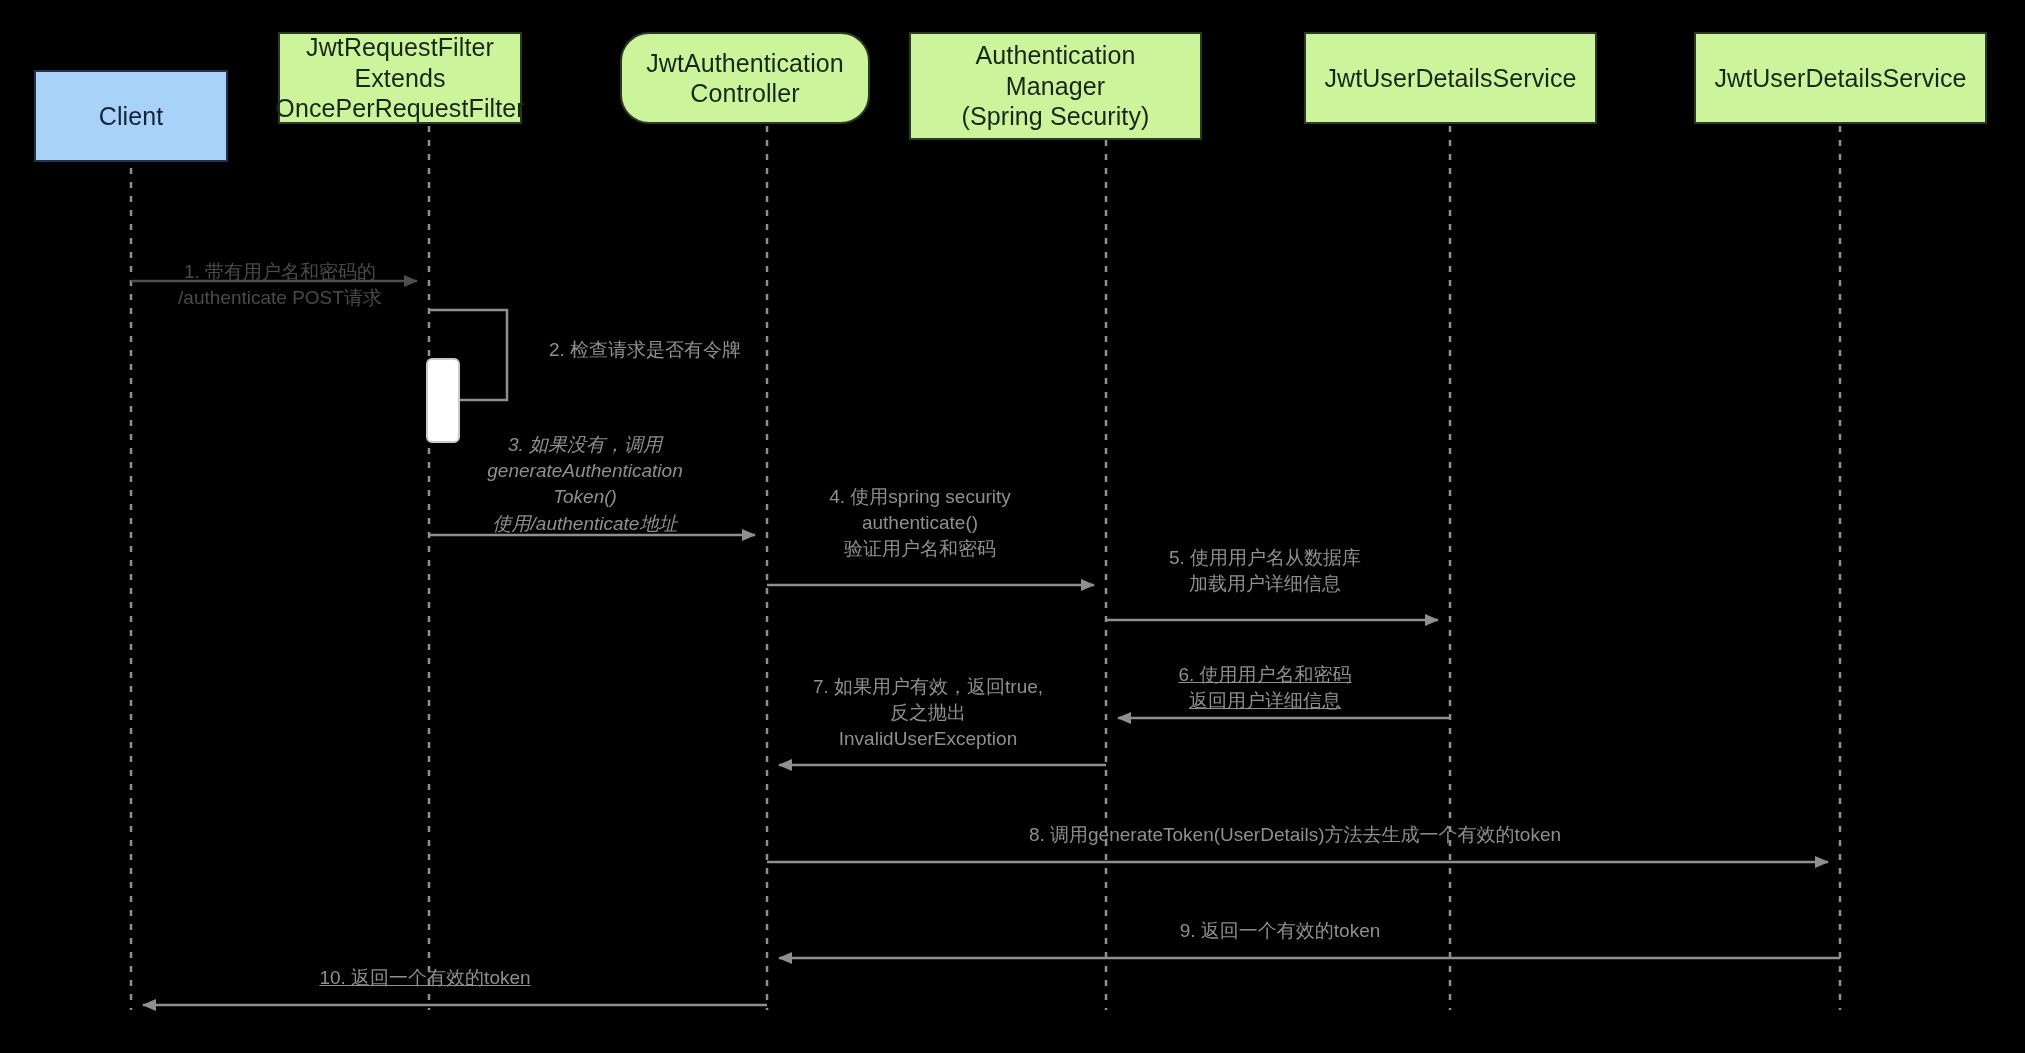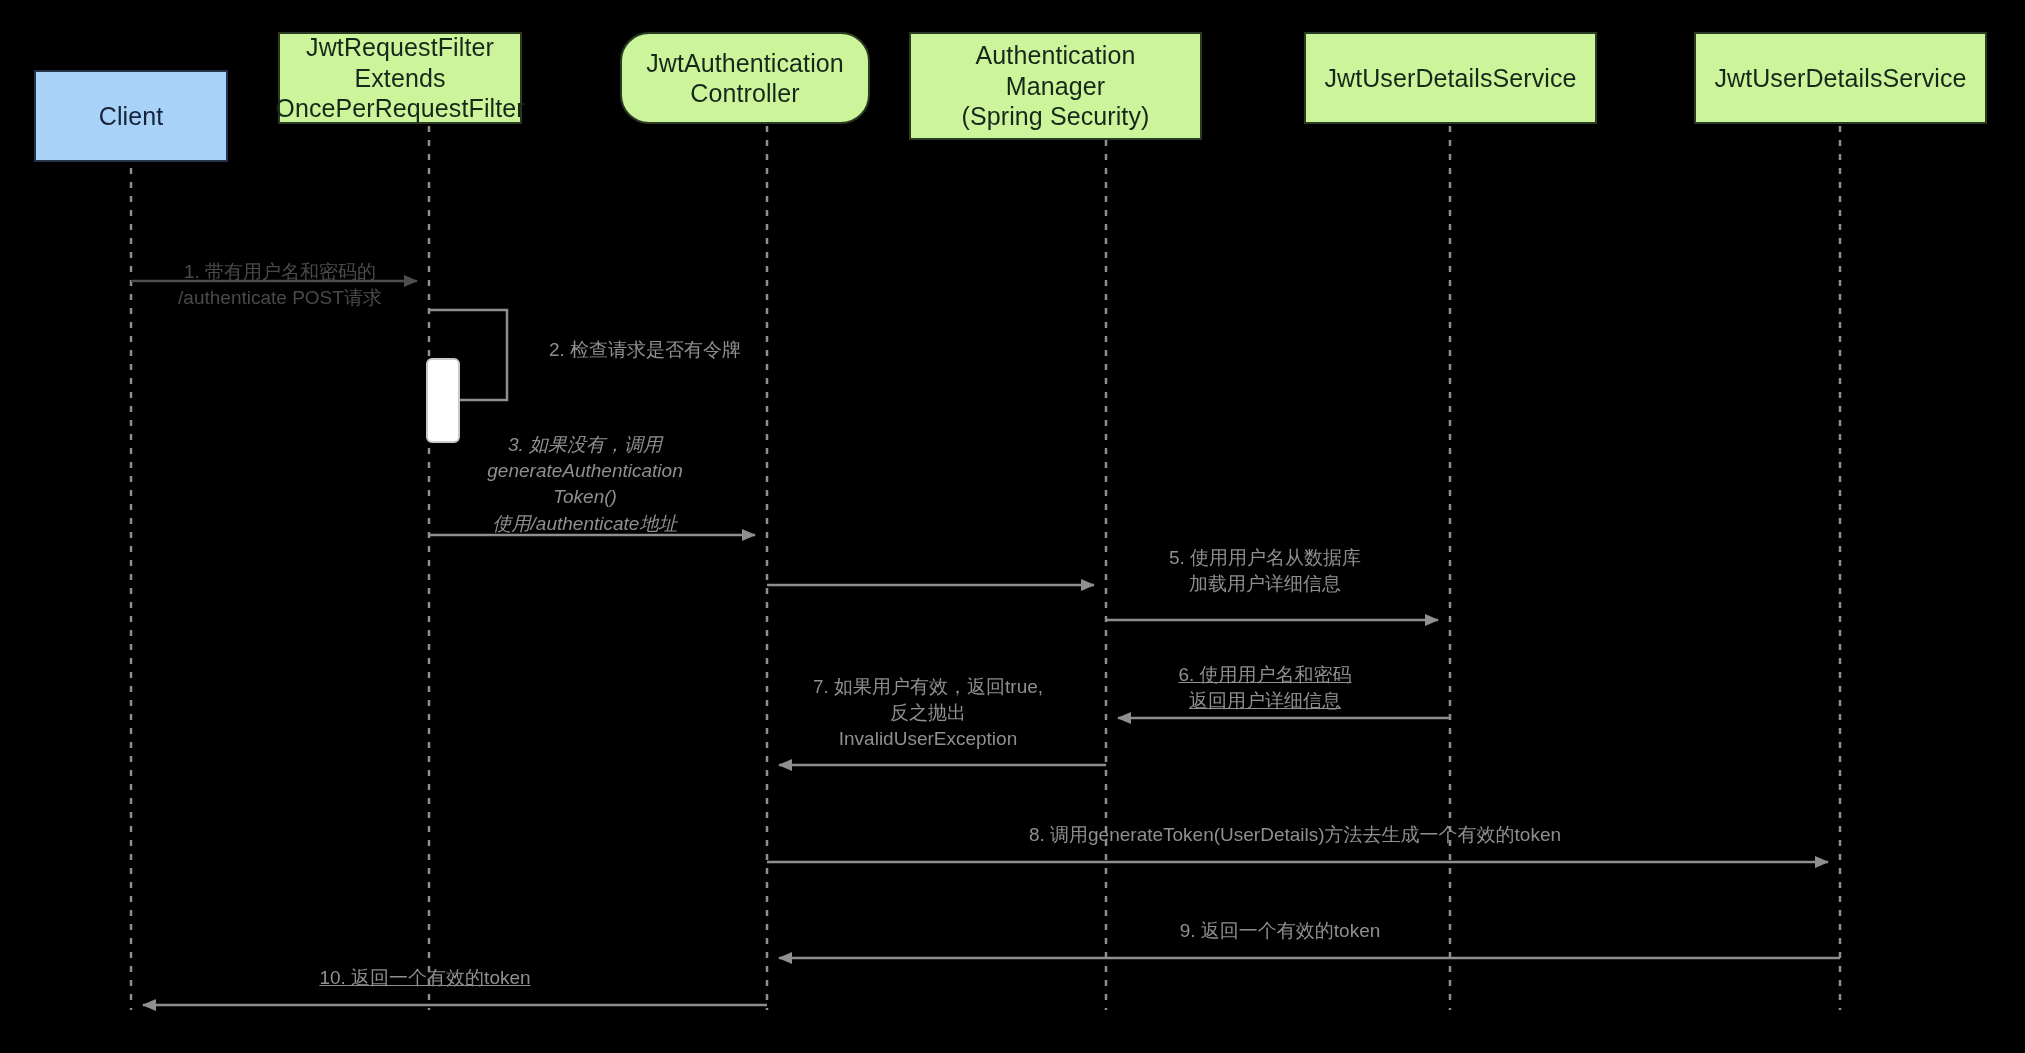--- a/index.html
+++ b/index.html
@@ -179,20 +179,23 @@
   <div class="msg-label dim" style="left:130px; top:215px; width:300px;margin-top:44px;">1. 带有用户名和密码的
 /authenticate POST请求</div>
 
   <div class="msg-label" style="left:520px; top:337px; width:250px;">2. 检查请求是否有令牌</div>
 
   <div class="msg-label" style="left:440px; top:432px; width:290px;font-style:italic;">3. 如果没有，调用
 generateAuthentication
 Token()
 使用/authenticate地址</div>
 
+  <div class="msg-label" style="left:770px; top:484px; width:300px;">4. 使用spring security
+authenticate()
+验证用户名和密码</div>
 
   <div class="msg-label" style="left:1120px; top:545px; width:290px;">5. 使用用户名从数据库
 加载用户详细信息</div>
 
   <div class="msg-label" style="left:1120px; top:662px; width:290px;text-decoration:underline;">6. 使用用户名和密码
 返回用户详细信息</div>
 
   <div class="msg-label" style="left:778px; top:674px; width:300px;">7. 如果用户有效，返回true,
 反之抛出
 InvalidUserException</div>

